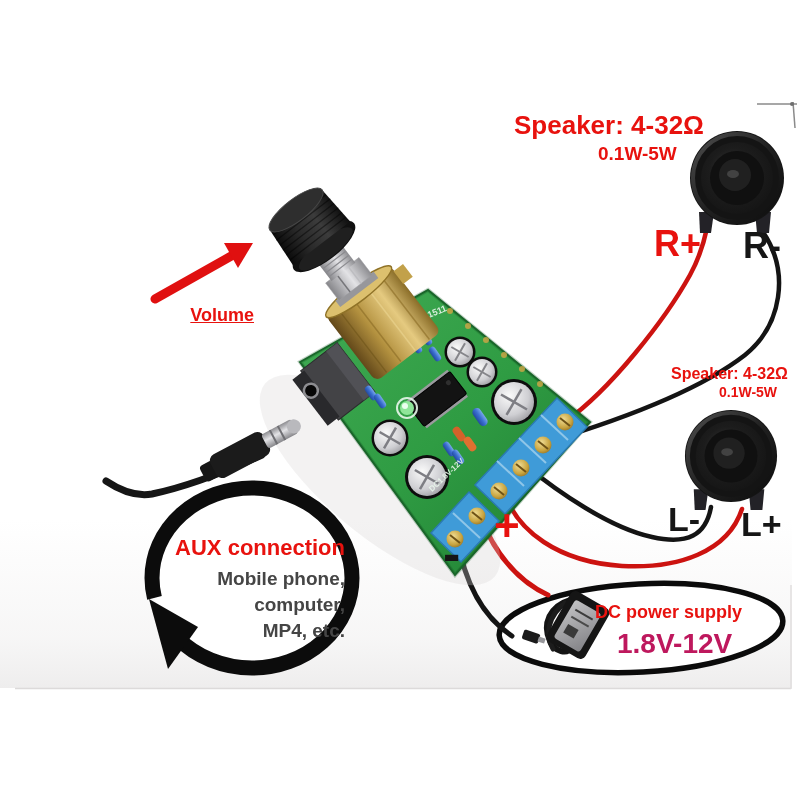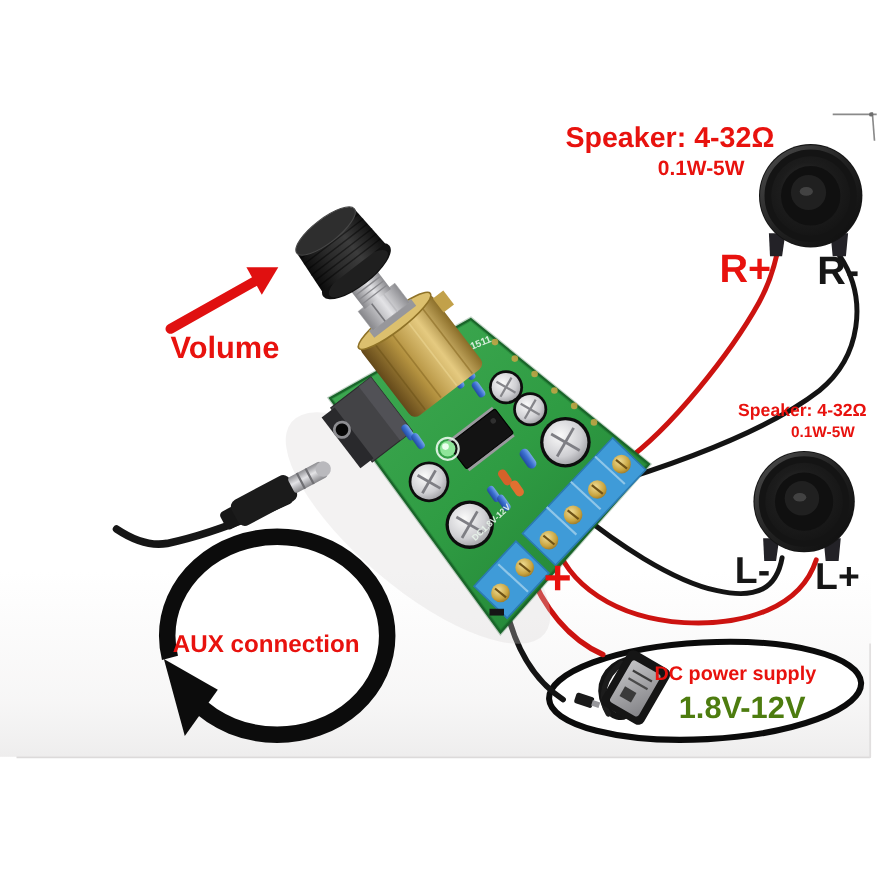--- a/index.html
+++ b/index.html
@@ -3,21 +3,21 @@
 <meta charset="utf-8">
 <style>
   html,body{margin:0;padding:0;background:#fff;}
   #canvas{position:relative;width:800px;height:800px;background:#ffffff;overflow:hidden;
           font-family:"Liberation Sans","DejaVu Sans",sans-serif;}
   #photo-svg{position:absolute;left:0;top:0;}
   .lbl{position:absolute;font-weight:bold;white-space:nowrap;line-height:1;}
   .red{color:var(--accent-red,#e8120e);}
   .blk{color:var(--text-black,#161616);}
   .gray{color:var(--text-gray,#454545);}
-  .center{text-align:left;margin-top:38px;}
+  .center{text-align:right;}
   .right{text-align:right;}
 </style>
 </head>
 <body>
 
 <div id="canvas">
 
 <svg id="photo-svg" width="800" height="800" viewBox="0 0 800 800">
   <defs>
     <linearGradient id="washGrad" x1="0" y1="0" x2="0" y2="1">
@@ -292,30 +292,35 @@
 
   <use href="#spk" transform="translate(737,178)"></use>
   <use href="#spk" transform="translate(731,456) scale(0.98)"></use>
 </svg>
 
 <div class="lbl red" style="left:514px;top:112px;font-size:26px;">Speaker: 4-32Ω</div>
 <div class="lbl red" style="left:598px;top:144px;font-size:19px;">0.1W-5W</div>
 <div class="lbl red" style="left:654px;top:226px;font-size:36px;">R+</div>
 <div class="lbl blk" style="left:743px;top:228px;font-size:36px;">R-</div>
 
-<div class="lbl red right" style="left:128px;top:301px;width:126px;font-size:28px;line-height:29px;">
+<div class="lbl red right" style="left:128px;top:301px;width:126px;font-size:18px;line-height:29px;text-decoration:underline;">
   <div>Volume</div>
 </div>
 
 <div class="lbl red" style="left:671px;top:366px;font-size:16px;">Speaker: 4-32Ω</div>
 <div class="lbl red" style="left:719px;top:385px;font-size:14px;">0.1W-5W</div>
 <div class="lbl blk" style="left:668px;top:502px;font-size:34px;">L-</div>
 <div class="lbl blk" style="left:741px;top:507px;font-size:34px;">L+</div>
 
 <div class="lbl red center" style="left:157px;top:537px;width:188px;font-size:22px;">AUX connection</div>
+<div class="lbl gray center" style="left:157px;top:566px;width:188px;font-size:19px;line-height:26px;">
+  <div>Mobile phone,</div>
+  <div>computer,</div>
+  <div>MP4, etc.</div>
+</div>
 
 <div class="lbl red" style="left:494px;top:504px;font-size:44px;">+</div>
 <div class="lbl blk" style="left:443px;top:527px;font-size:52px;">-</div>
 
 <div class="lbl red" style="left:595px;top:603px;font-size:18px;">DC power supply</div>
-<div class="lbl" style="left:617px;top:630px;font-size:28px;color:#4d7c0f;">1.8V-12V</div>
+<div class="lbl" style="left:617px;top:630px;font-size:28px;color:#be185d;">1.8V-12V</div>
 
 </div>
 
 </body></html>

